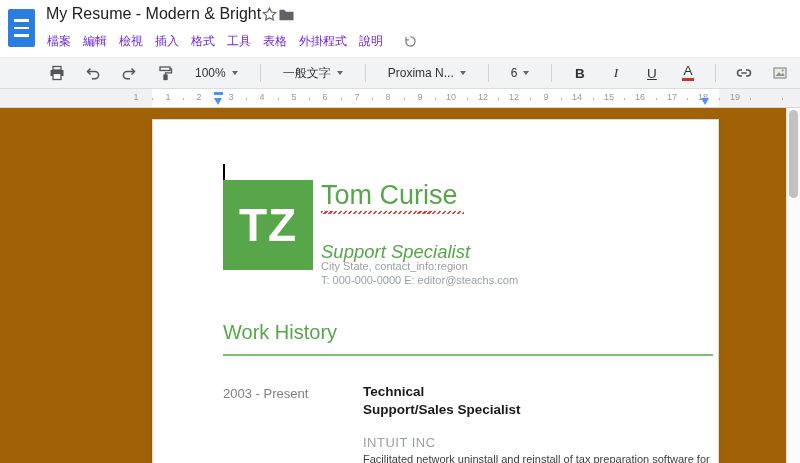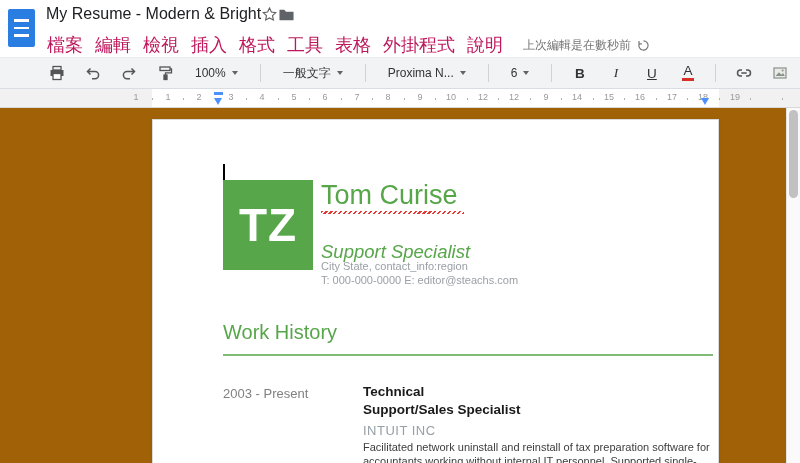--- a/index.html
+++ b/index.html
@@ -8,21 +8,21 @@
 
   
   .topbar{position:relative;height:57px;background:#fff}
   .docs-icon{position:absolute;left:8px;top:9px;width:27px;height:38px;
     background:var(--docs-icon-blue,#2a7de1);border-radius:2px}
   .docs-icon::after{content:"";position:absolute;left:6px;right:6px;top:10px;height:19px;
     background:repeating-linear-gradient(to bottom,#fff 0 2.5px,transparent 2.5px 7.5px)}
   .title-row{position:absolute;left:46px;top:5px;display:flex;align-items:center;}
   .doc-title{font-size:16px;color:#202124}
   .menu-row{position:absolute;left:41px;top:30px;display:flex;align-items:center}
-  .menu-item{padding:3px 6px;font-size:18px;color:#be185d;cursor:pointer;border-radius:2px}
+  .menu-item{padding:3px 6px;font-size:12px;color:#6d28d9;cursor:pointer;border-radius:2px}
   .last-edit{margin-left:14px;display:flex;align-items:center;gap:5px;font-size:12px;color:#757575}
 
   
   .toolbar{height:32px;background:#f1f3f4;border-top:1px solid #e8eaed;border-bottom:1px solid #d9dce0;
     display:flex;align-items:center;padding:0 8px 0 44px;gap:11px}
   .tb-btn{height:24px;min-width:25px;display:flex;align-items:center;justify-content:center;
     border-radius:2px;cursor:pointer}
   .tb-sep{width:1px;height:18px;background:#d0d3d6;margin:0 4px;flex:none}
   .tb-dd{display:flex;align-items:center;gap:6px;padding:0 7px;height:24px;font-size:12px;
     color:#333;border-radius:2px;cursor:pointer;white-space:nowrap}
@@ -62,21 +62,21 @@
   .role2{position:absolute;left:168px;top:121px}
   .role1,.role2{font-size:18.5px;font-style:italic;color:var(--accent-green,#57a64a)}
   .address{position:absolute;left:168px;top:140px;font-size:11px;color:#9aa0a6}
   .contact{position:absolute;left:168px;top:154px;font-size:11px;color:#9aa0a6}
   .section-h{position:absolute;left:70px;top:201px;font-size:20px;color:var(--accent-green,#57a64a)}
   .section-rule{position:absolute;left:70px;top:234px;width:490px;height:2px;
     background:var(--accent-green,#57a64a);opacity:.75}
   .period{position:absolute;left:70px;top:266px;font-size:13px;color:#808080}
   .job-right{position:absolute;left:210px;top:263px;width:352px}
   .job-title{font-size:13.5px;font-weight:700;color:#1a1a1a;line-height:18px}
-  .company{margin-top:3px;font-size:13px;color:#96a0a6;letter-spacing:.5px;line-height:17px}
+  .company{margin-top:15px;font-size:13px;color:#96a0a6;letter-spacing:.5px;line-height:17px}
   .job-desc{margin-top:2px;font-size:11px;color:#3d3d3d;line-height:13.5px}
 
   
   .scrollbar{position:absolute;right:0;top:0;bottom:0;width:14px;background:#fafafa;
     border-left:1px solid #e3e3e3}
   .scroll-thumb{position:absolute;top:2px;left:2px;width:9px;height:88px;background:#c1c1c1;border-radius:5px}
 
   svg{display:block}
 </style>
 </head>
@@ -99,21 +99,20 @@
     <span class="menu-item">檔案</span>
     <span class="menu-item">編輯</span>
     <span class="menu-item">檢視</span>
     <span class="menu-item">插入</span>
     <span class="menu-item">格式</span>
     <span class="menu-item">工具</span>
     <span class="menu-item">表格</span>
     <span class="menu-item">外掛程式</span>
     <span class="menu-item">說明</span>
     <span class="last-edit">
-      <span>上次編輯是在數秒前</span>
       <svg width="15" height="15" viewBox="0 0 18 18">
         <path d="M9 3.5a5.5 5.5 0 1 1-5.2 3.7" fill="none" stroke="#757575" stroke-width="1.4"></path>
         <path d="M3.6 3.6v3.4h3.4" fill="none" stroke="#757575" stroke-width="1.4"></path>
       </svg>
     </span>
   </div>
 </div>
 
 <div class="toolbar">
   <div class="tb-btn">

